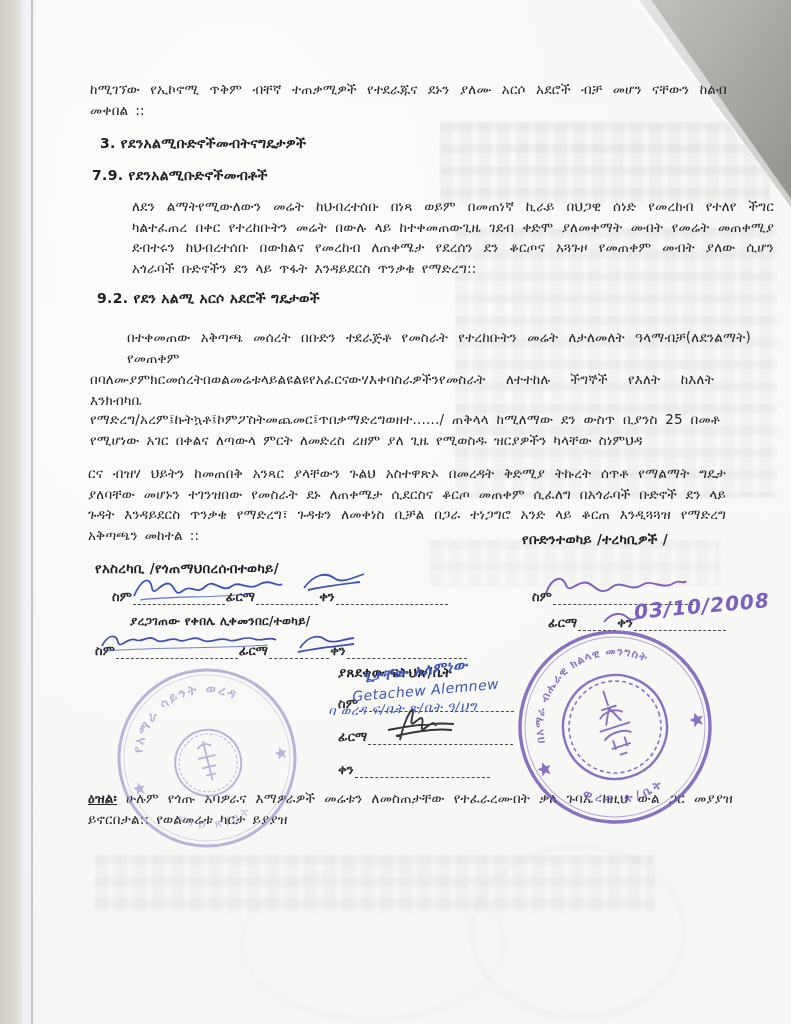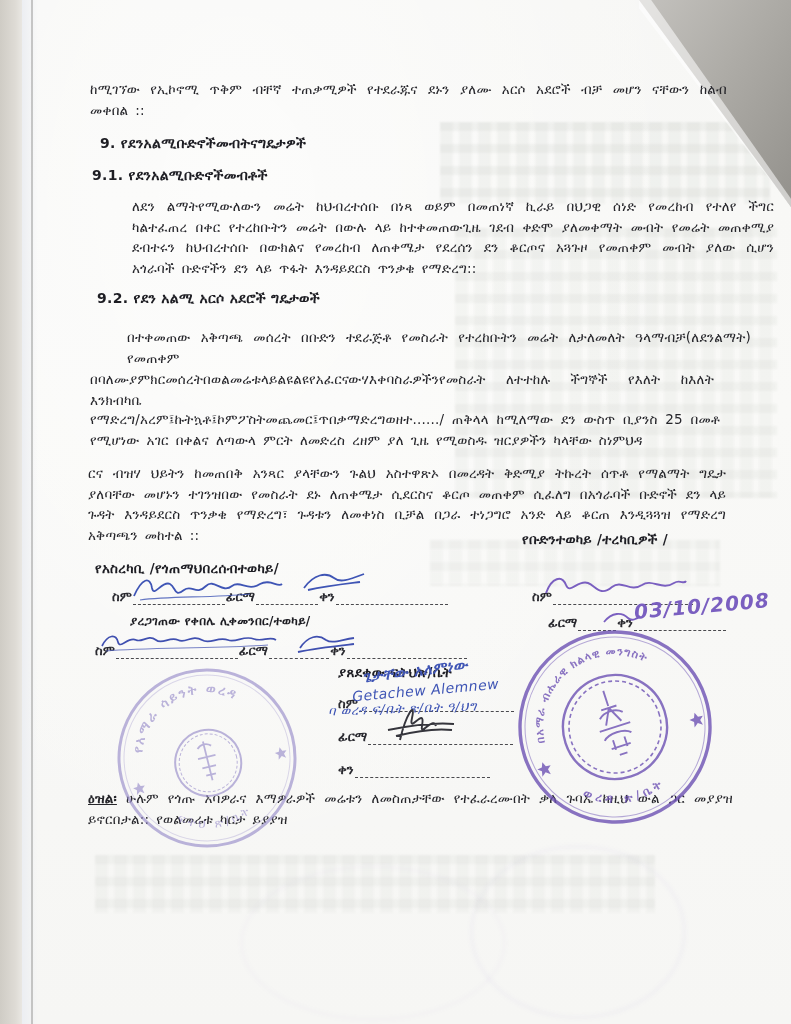--- a/index.html
+++ b/index.html
@@ -84,22 +84,22 @@
   <div class="ghost ghost-lines" style="left:430px;top:540px;width:290px;height:46px;opacity:.35;"></div>
   <div class="ghost ghost-lines" style="left:95px;top:855px;width:560px;height:58px;opacity:.4;"></div>
   <div class="ghost ghost-ring" style="left:470px;top:845px;width:210px;height:168px;"></div>
   <div class="ghost ghost-ring" style="left:240px;top:865px;width:260px;height:150px;opacity:.35;"></div>
 
   <div class="fold"></div>
   <div class="fold-edge"></div>
 
   <div class="txt body-text" style="left:90px;top:79px;width:637px;">ከሚገኘው የኢኮኖሚ ጥቅም ብቸኛ ተጠቃሚዎች የተደራጁና ደኑን ያለሙ አርሶ አደሮች ብቻ መሆን ናቸውን ከልብ መቀበል ::</div>
 
-  <div class="txt heading" style="left:100px;top:135px;">9. የደንአልሚቡድኖችመብትናግዴታዎች</div>
-  <div class="txt heading" style="left:92px;top:167px;">9.1. የደንአልሚቡድኖችመብቶች</div>
+  <div class="txt heading" style="left:100px;top:135px;">3. የደንአልሚቡድኖችመብትናግዴታዎች</div>
+  <div class="txt heading" style="left:92px;top:167px;">7.9. የደንአልሚቡድኖችመብቶች</div>
 
   <div class="txt body-text" style="left:88px;top:196px;width:642px;margin-left:44px;">ለደን  ልማትየሚውለውን መሬት ከህብረተሰቡ በነጻ ወይም በመጠነኛ ኪራይ በህጋዊ ሰነድ የመረከብ የተለየ ችግር ካልተፈጠረ በቀር የተረከቡትን መሬት በውሉ ላይ ከተቀመጠውጊዜ ገደብ ቀድሞ ያለመቀማት መብት የመሬት መጠቀሚያ ደብተሩን ከህብረተሰቡ በውክልና የመረከብ ለጠቀሜታ የደረሰን ደን ቆርጦና አጓጉዞ የመጠቀም መብት ያለው ሲሆን አጎራባች ቡድኖችን ደን ላይ ጥፋት እንዳይደርስ ጥንቃቄ የማድረግ::</div>
 
   <div class="txt heading" style="left:97px;top:290px;">9.2. የደን አልሚ አርሶ አደሮች ግዴታወች</div>
 
   <div class="txt body-text" style="left:90px;top:327px;width:624px;margin-left:37px;">በተቀመጠው አቅጣጫ መሰረት በቡድን ተደራጅቶ የመስራት የተረከቡትን መሬት ለታለመለት ዓላማብቻ(ለደንልማት) የመጠቀም</div>
   <div class="txt body-text" style="left:90px;top:369px;width:624px;">በባለሙያምክርመሰረትበወልመሬቱላይልዩልዩየአፈርናውሃእቀባስራዎችንየመስራት  ለተተከሉ ችግኞች የእለት ከእለት እንክብካቤ</div>
   <div class="txt body-text" style="left:90px;top:409px;width:630px;">የማድረግ/አረም፤ኩትኳቶ፤ኮምፖስትመጨመር፤ጥበቃማድረግወዘተ....../ ጠቅላላ ከሚለማው ደን ውስጥ ቢያንስ 25 በመቶ የሚሆነው አገር በቀልና ለጣውላ ምርት ለመድረስ ረዘም ያለ ጊዜ የሚወስዱ ዝርያዎችን ካላቸው ስነምህዳ</div>
   <div class="txt body-text" style="left:88px;top:463px;width:638px;">ርና ብዝሃ ህይትን ከመጠበቅ አንጻር ያላቸውን ጉልህ አስተዋጽኦ በመረዳት ቅድሚያ ትኩረት ሰጥቶ የማልማት ግዴታ ያለባቸው መሆኑን ተገንዝበው የመስራት ደኑ ለጠቀሜታ ሲደርስና ቆርጦ መጠቀም ሲፈለግ በአጎራባች ቡድኖች ደን ላይ ጉዳት እንዳይደርስ ጥንቃቄ የማድረግ፣ ጉዳቱን ለመቀነስ ቢቻል በጋራ ተነጋግሮ አንድ ላይ ቆርጠ እንዲጓጓዝ የማድረግ አቅጣጫን መከተል ::</div>
 

